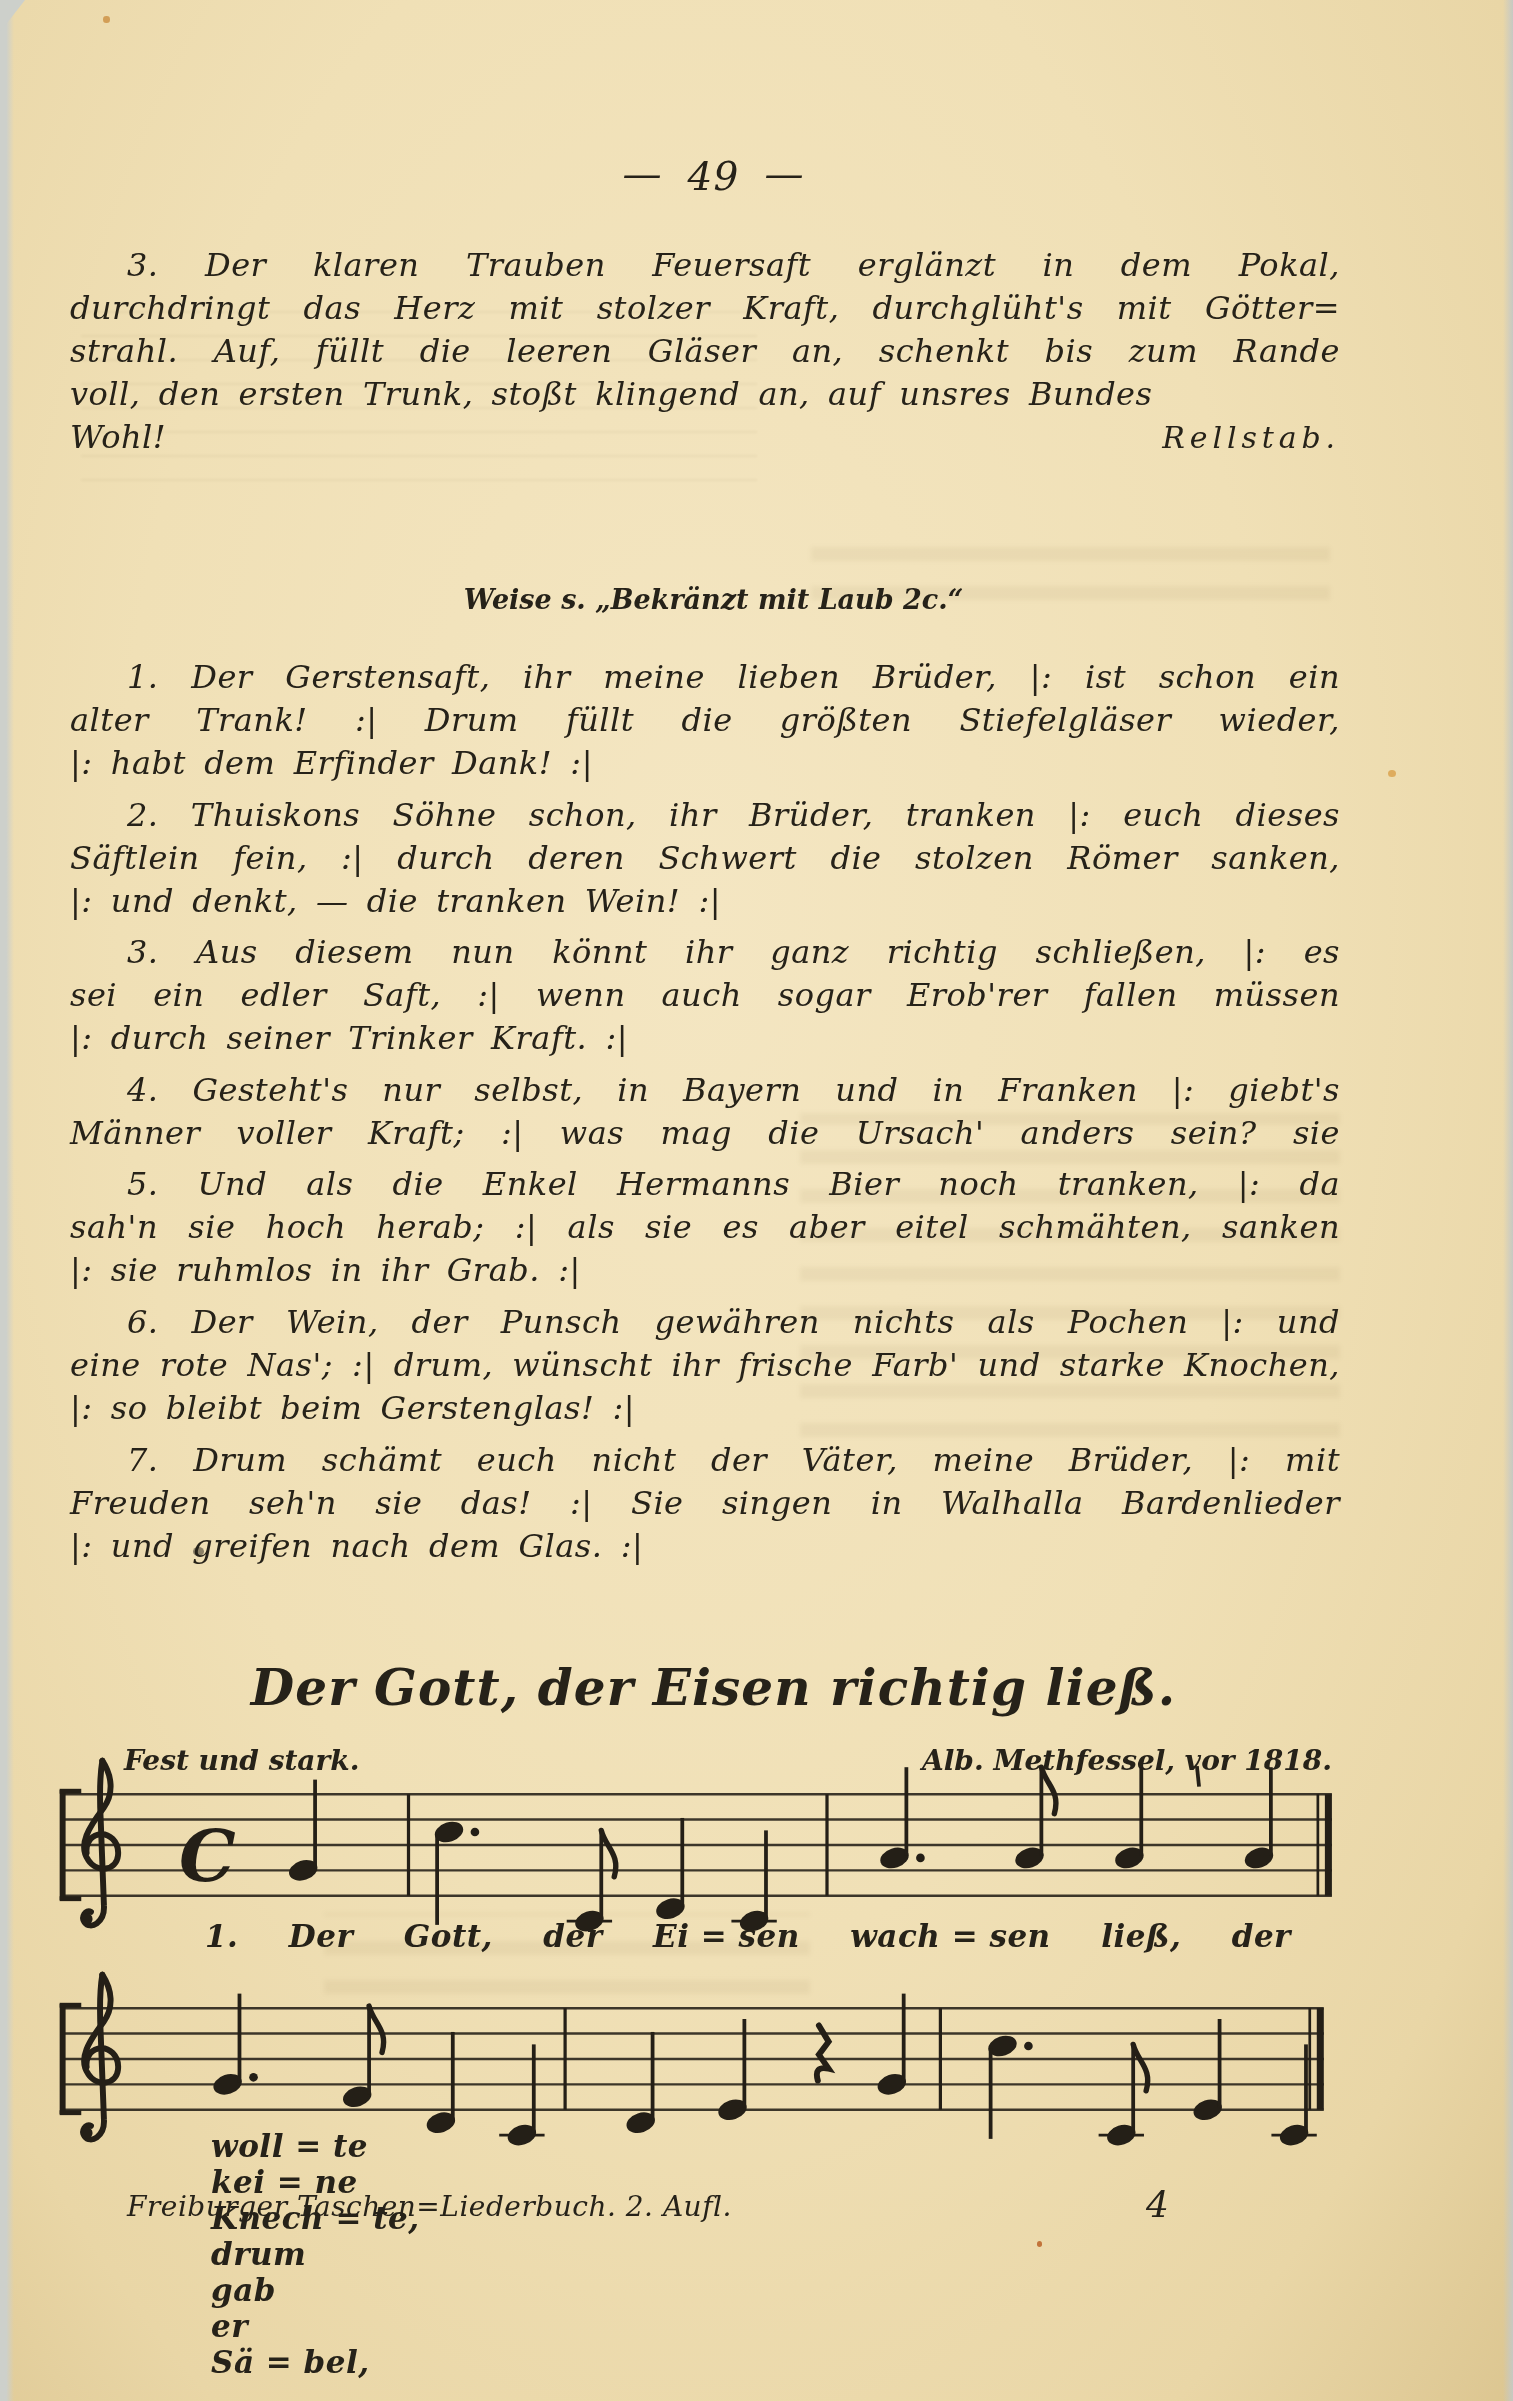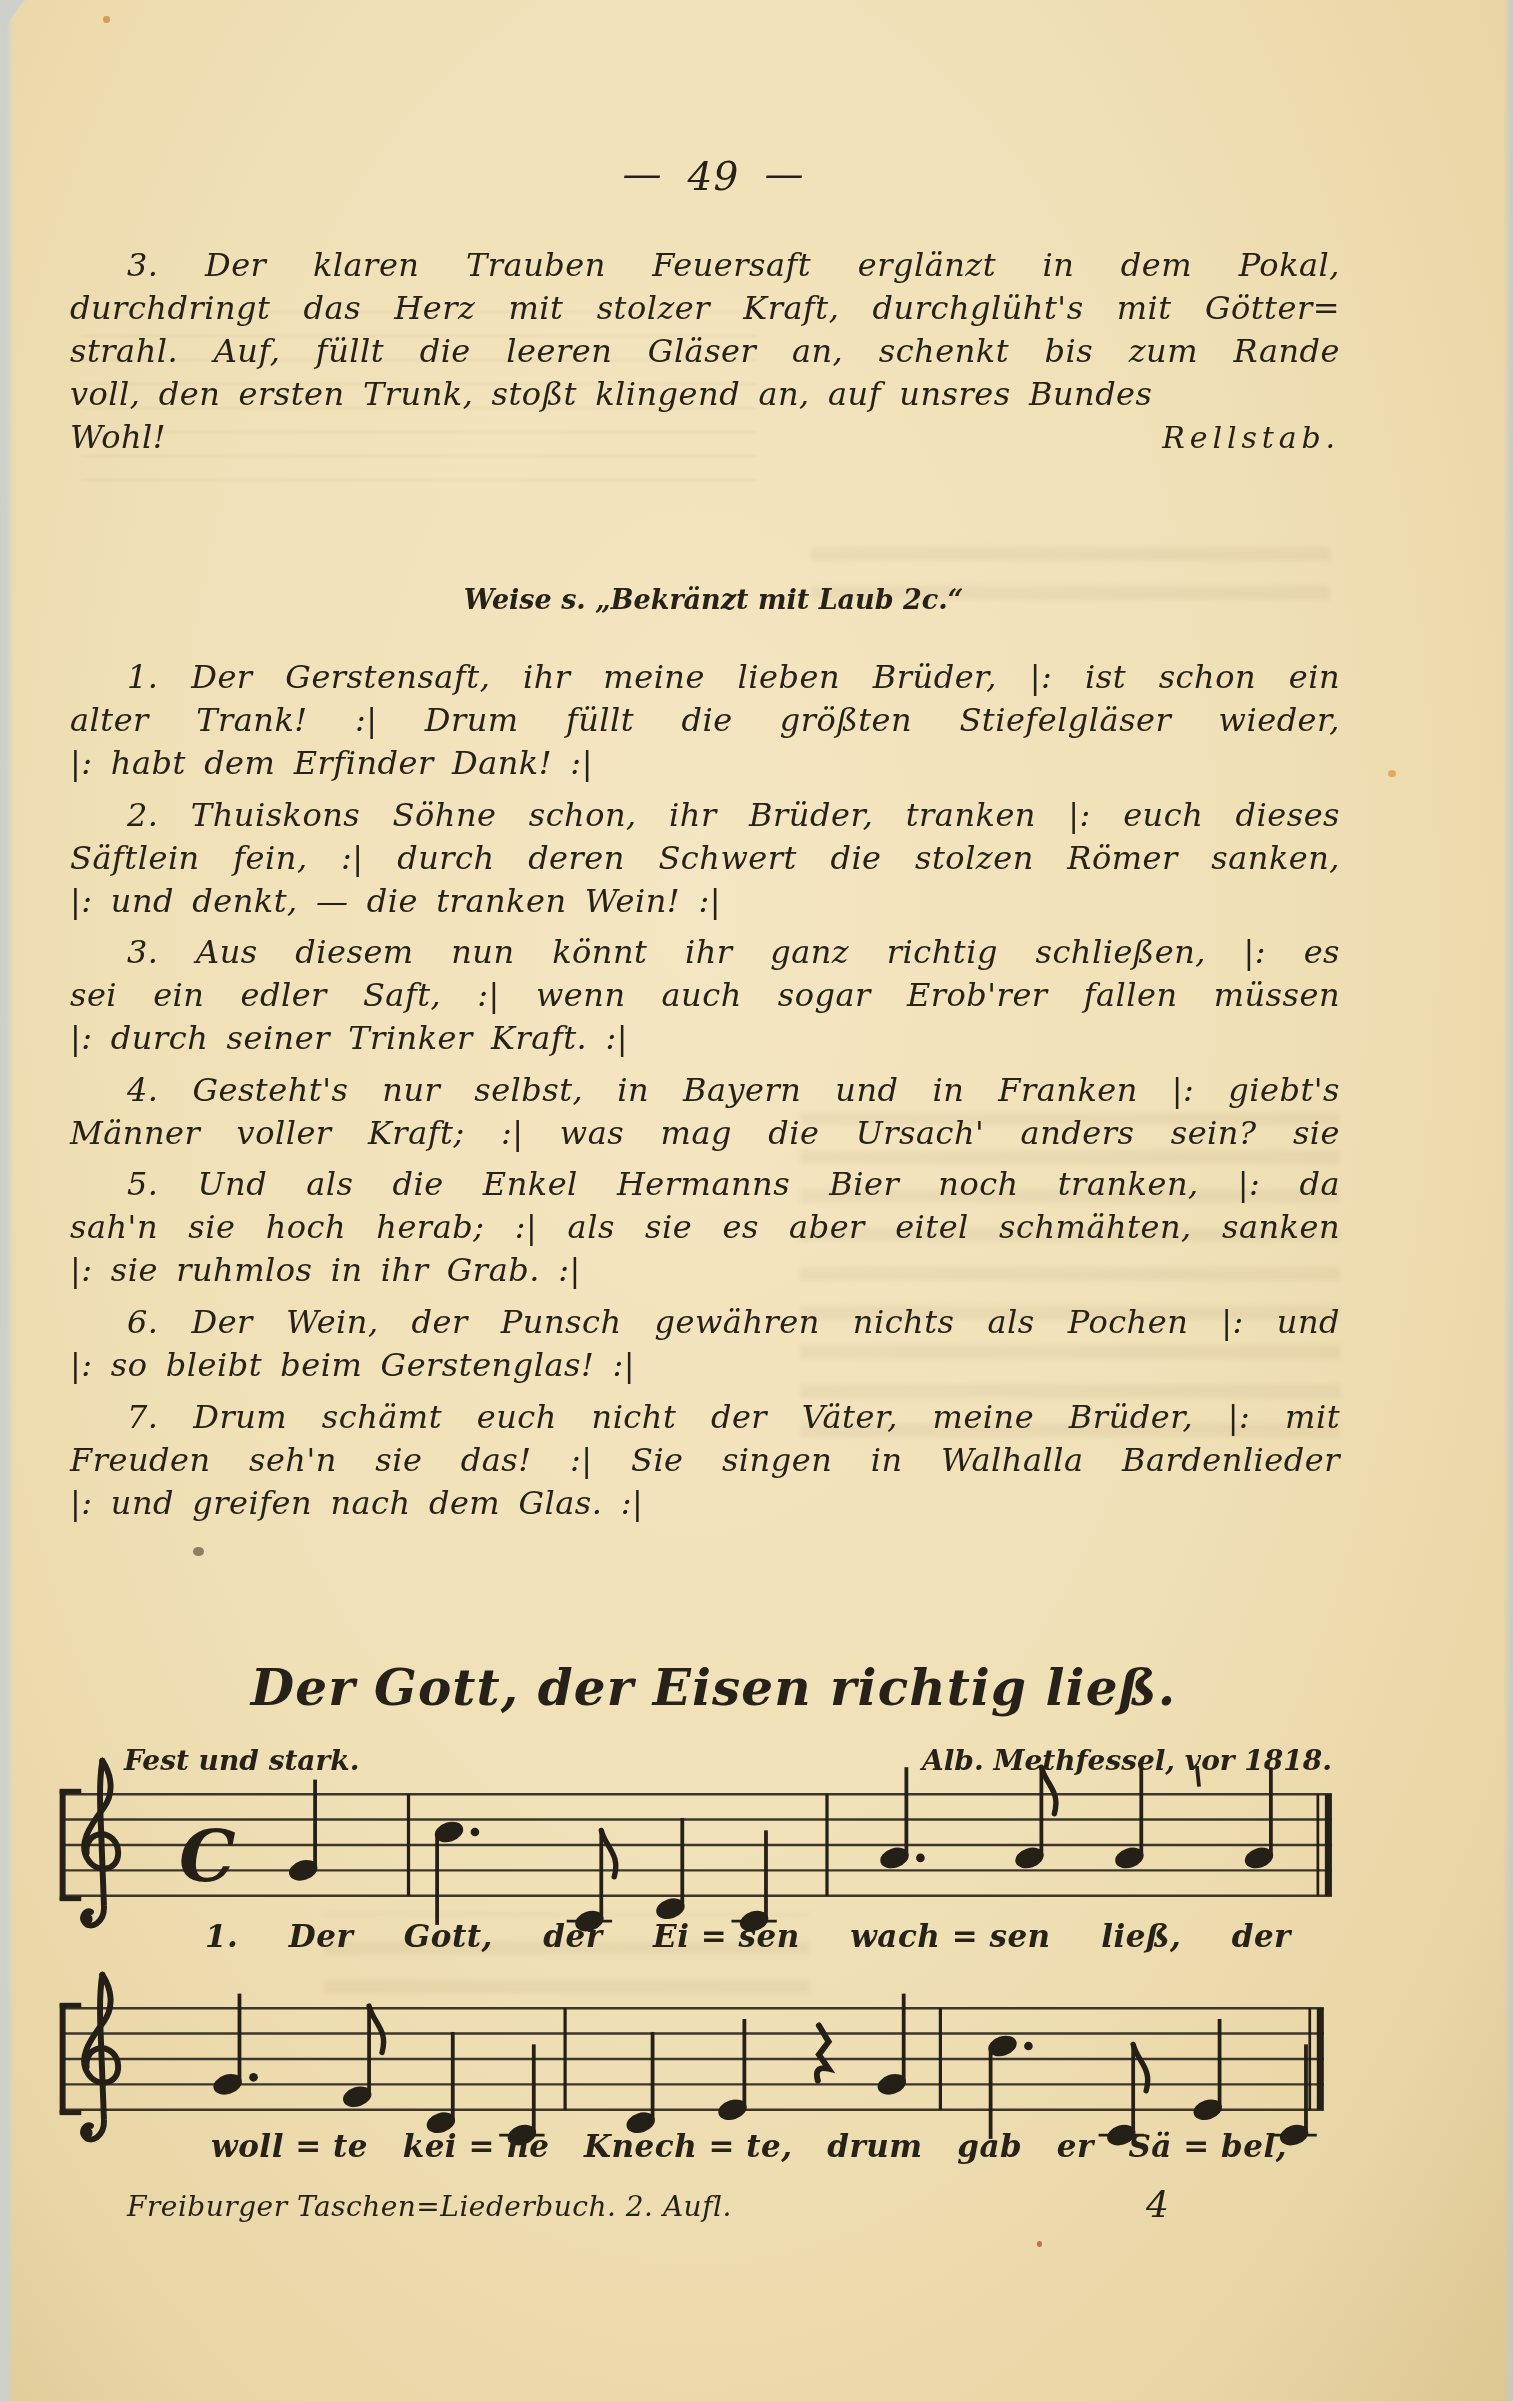--- a/index.html
+++ b/index.html
@@ -36,21 +36,21 @@
              justify-content:space-between;font-size:28px;font-weight:600;
              padding:0;box-sizing:border-box;}
   .tempoline .tempo{padding-left:62px;}
   
   .staffsvg{position:absolute;left:57px;width:1297px;height:189px;}
   #staff1{top:1751px;} #staff2{top:1965px;}
   
   .lyrics{position:absolute;display:flex;justify-content:space-between;
           font-size:31px;font-weight:600;letter-spacing:0.5px;}
   #lyrics1{left:205px;top:1918px;width:1086px;}
-  #lyrics2{left:211px;top:2128px;width:1076px;}
+  #lyrics2{left:211px;top:2128px;width:1076px;flex-direction:column;}
   
   .imprint{position:absolute;left:127px;top:2190px;font-size:28px;letter-spacing:0.5px;}
   .signature{position:absolute;left:1146px;top:2184px;font-size:36px;}
   
   .ghost{position:absolute;opacity:.09;filter:blur(2.7px);transform:scaleX(-1);
          background:repeating-linear-gradient(0deg,transparent 0 10.8px,rgba(122,98,52,.75) 10.8px 25px,transparent 25px 39px);}
   .ghost-staff{position:absolute;opacity:.08;filter:blur(1.1px);
          background:repeating-linear-gradient(0deg,rgba(110,90,50,.8) 0 2.2px,transparent 2.2px 24px);}
   .speck{position:absolute;border-radius:50%;}
 </style>
@@ -106,20 +106,21 @@
         <div class="jline indent">4.  Gesteht's nur selbst, in Bayern und in Franken |: giebt's</div>
         <div class="jline">Männer voller Kraft; :| was mag die Ursach' anders sein? sie</div>
       </div>
       <div class="verse">
         <div class="jline indent">5.  Und als die Enkel Hermanns Bier noch tranken, |: da</div>
         <div class="jline">sah'n sie hoch herab; :| als sie es aber eitel schmähten, sanken</div>
         <div class="jline rag">|: sie ruhmlos in ihr Grab. :|</div>
       </div>
       <div class="verse">
         <div class="jline indent">6.  Der Wein, der Punsch gewähren nichts als Pochen |: und</div>
+        <div class="jline">eine rote Nas'; :| drum, wünscht ihr frische Farb' und starke Knochen,</div>
         <div class="jline rag">|: so bleibt beim Gerstenglas! :|</div>
       </div>
       <div class="verse">
         <div class="jline indent">7.  Drum schämt euch nicht der Väter, meine Brüder, |: mit</div>
         <div class="jline">Freuden seh'n sie das! :| Sie singen in Walhalla Bardenlieder</div>
         <div class="jline rag">|: und greifen nach dem Glas. :|</div>
       </div>
     </div>
 
   <div class="title2">Der Gott, der Eisen richtig ließ.</div>

